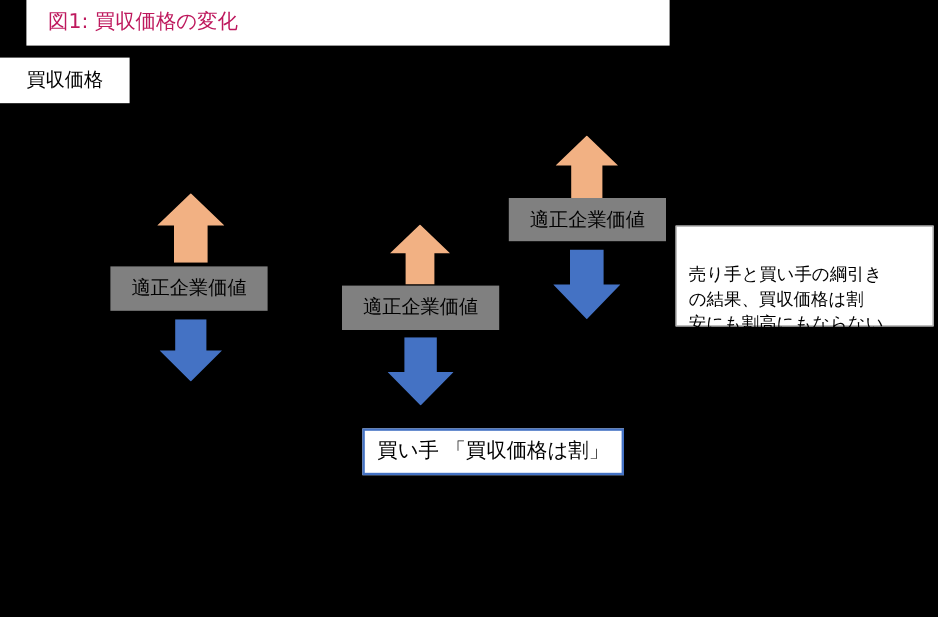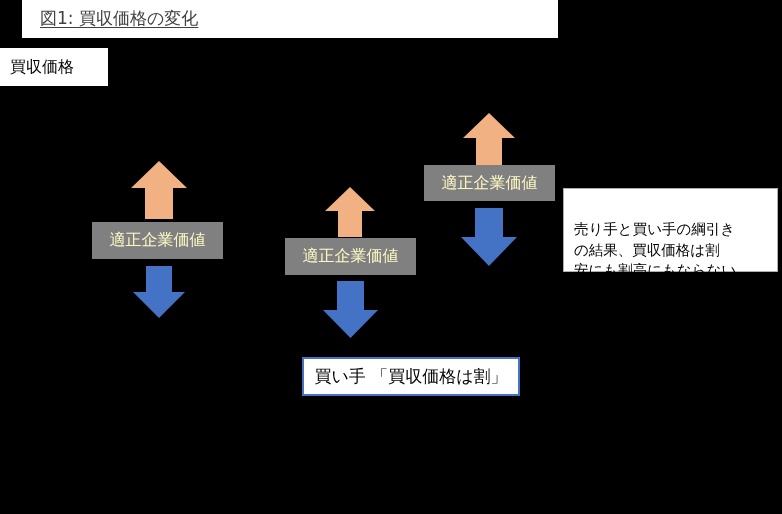--- a/index.html
+++ b/index.html
@@ -35,34 +35,33 @@
     top: 0px;
     width: 536px;
     height: 38px;
     background: #FFFFFF;
     border: none;
     justify-content: flex-start;
     padding-left: 18px;
   }
   #title-text {
     font-size: 17px;
-    color: #404040;
-    text-decoration: underline;
+    color: #be185d;
     text-underline-offset: 3px;
     letter-spacing: 0px;
   }
 
   
   #axis-label {
     left: 0px;
     top: 48px;
     width: 108px;
     height: 38px;
     justify-content: flex-start;
-    padding-left: 10px;
+    padding-left: 22px;
     font-size: 16px;
   }
 
   
   #seller-box {
     left: 302px;
     top: 41px;
     width: 218px;
     height: 38px;
     border: 2px solid #EDA57C;
@@ -93,21 +92,21 @@
     line-height: 1.42;
     text-align: left;
   }
   #note-box .note-text { white-space: pre-line; margin-top: 40px; }
 
   
   .gray-bar {
     position: absolute;
     box-sizing: border-box;
     background: #808080;
-    color: #fef9c3;
+    color: #000000;
     display: flex;
     align-items: center;
     justify-content: center;
     font-size: 16px;
     white-space: pre;
   }
 
   
   .arrow {
     position: absolute;

